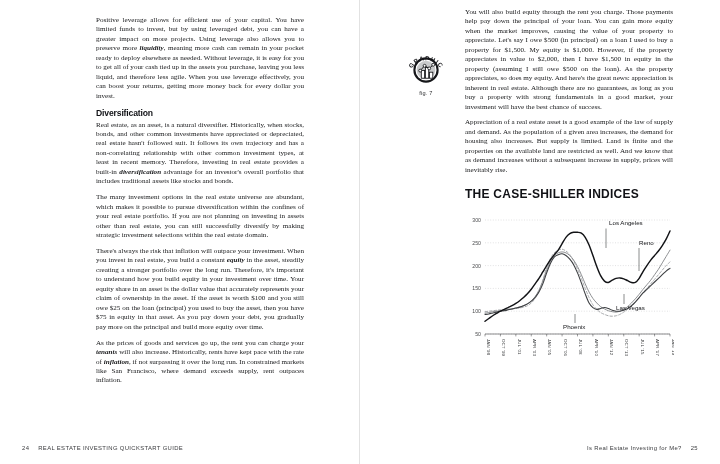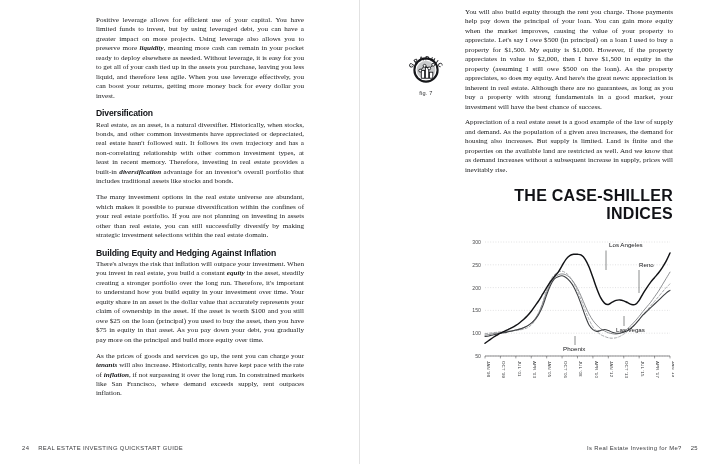--- a/index.html
+++ b/index.html
@@ -34,23 +34,23 @@
     font-size:8.6px;
     line-height:11px;
     letter-spacing:-0.15px;
     margin:7px 0 1.5px 0;
     color:#111216;
   }
 
   h3.chart-title{
     font-family:"Liberation Sans", sans-serif;
     font-weight:bold;
-    font-size:16px;
+    font-size:12px;
     letter-spacing:0.25px;
-    text-align:right;
+    text-align:left;
     margin:12px 0 13px 0;
     color:#111216;
   }
 
   
   .footer{
     position:absolute;bottom:13px;
     font-family:"Liberation Sans", sans-serif;
     font-size:5.9px;
     letter-spacing:0.35px;
@@ -109,21 +109,20 @@
 
       <h2 class="sec">Diversification</h2>
 
       <p>
         <span><span>Real estate, as an asset, is a natural diversifier. Historically, when stocks, bonds, and other common investments have appreciated or depreciated, real estate hasn't followed suit. It follows its own trajectory and has a non-correlating relationship with other common investment types, at least in recent memory. Therefore, investing in real estate provides a built-in </span><span class="bi">diversification</span><span> advantage for an investor's overall portfolio that includes traditional assets like stocks and bonds.</span></span>
       </p>
       <p>
         <span><span>The many investment options in the real estate universe are abundant, which makes it possible to pursue diversification within the confines of your real estate portfolio. If you are not planning on investing in assets other than real estate, you can still successfully diversify by making strategic investment selections within the real estate domain.</span></span>
       </p>
 
-      <h2 class="sec">Building Equity and Hedging Against Inflation</h2>
 
       <p>
         <span><span>There's always the risk that inflation will outpace your investment. When you invest in real estate, you build a constant </span><span class="bi">equity</span><span> in the asset, steadily creating a stronger portfolio over the long run. Therefore, it's important to understand how you build equity in your investment over time. Your equity share in an asset is the dollar value that accurately represents your claim of ownership in the asset. If the asset is worth $100 and you still owe $25 on the loan (principal) you used to buy the asset, then you have $75 in equity in that asset. As you pay down your debt, you gradually pay more on the principal and build more equity over time.</span></span>
       </p>
       <p>
         <span><span>As the prices of goods and services go up, the rent you can charge your </span><span class="bi">tenants</span><span> will also increase. Historically, rents have kept pace with the rate of </span><span class="bi">inflation</span><span>, if not surpassing it over the long run. In constrained markets like San Francisco, where demand exceeds supply, rent outpaces inflation.</span></span>
       </p>
 
     </div>
 

